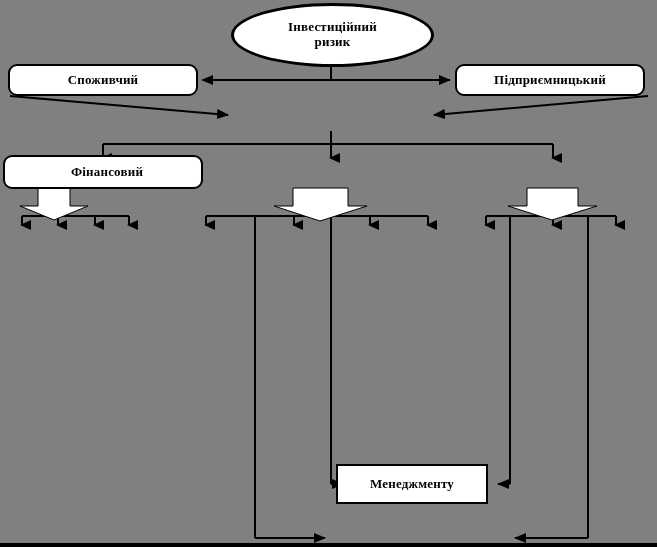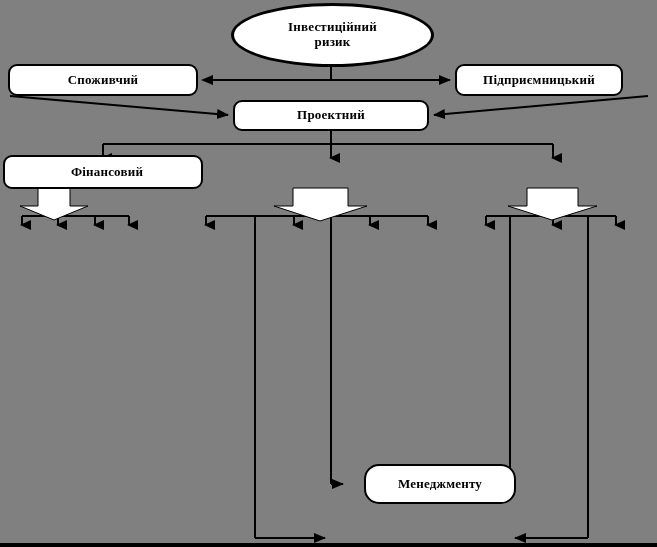--- a/index.html
+++ b/index.html
@@ -134,31 +134,28 @@
 
   <div class="node rounded" style="left:8px; top:64px; width:190px; height:32px;">
     <span class="node-label">Споживчий</span>
   </div>
 
   <div class="node ellipse" style="left:231px; top:3px; width:203px; height:64px;">
     <span class="node-label">Інвестиційний
 ризик</span>
   </div>
 
-  <div class="node rounded" style="left:455px; top:64px; width:168px; height:32px;">
+  <div class="node rounded" style="left:455px; top:64px; width:190px; height:32px;">
     <span class="node-label">Підприємницький</span>
   </div>
 
-  <div class="node rounded" style="left:233px; top:100px; width:196px; height:31px;">
-    <span class="node-label">Проектний</span>
-  </div>
 
   <div class="node rounded" style="left:3px; top:155px; width:200px; height:34px;padding-left:8px;">
     <span class="node-label">Фінансовий</span>
   </div>
 
 
 
-  <div class="node sharp" style="left:364px; top:464px; width:152px; height:40px;border-radius:15px;">
+  <div class="node sharp" style="left:336px; top:464px; width:152px; height:40px;">
     <span class="node-label">Менеджменту</span>
   </div>
 
 </div>
 
 </body></html>

